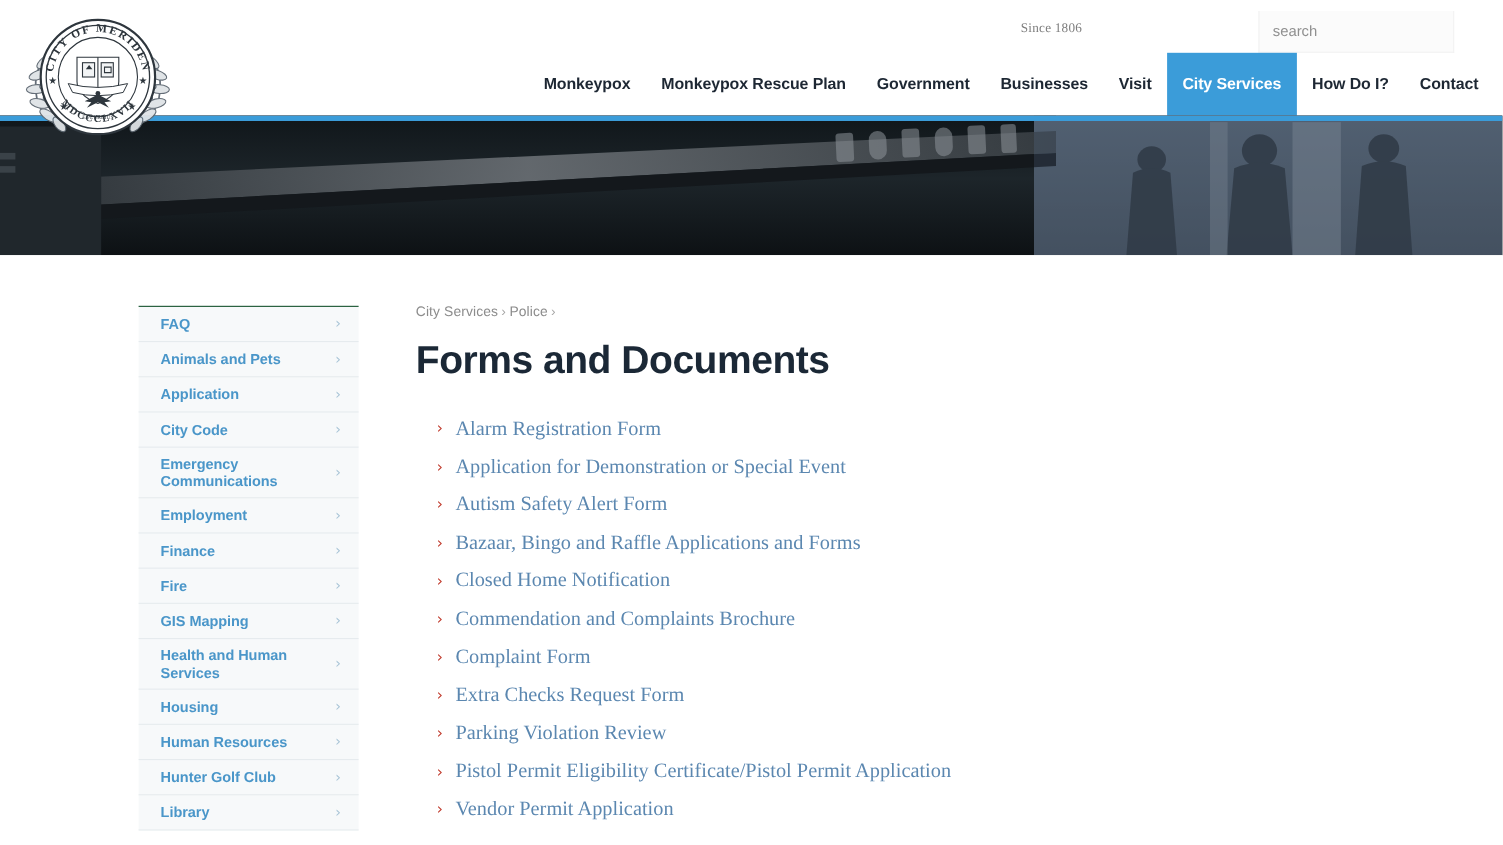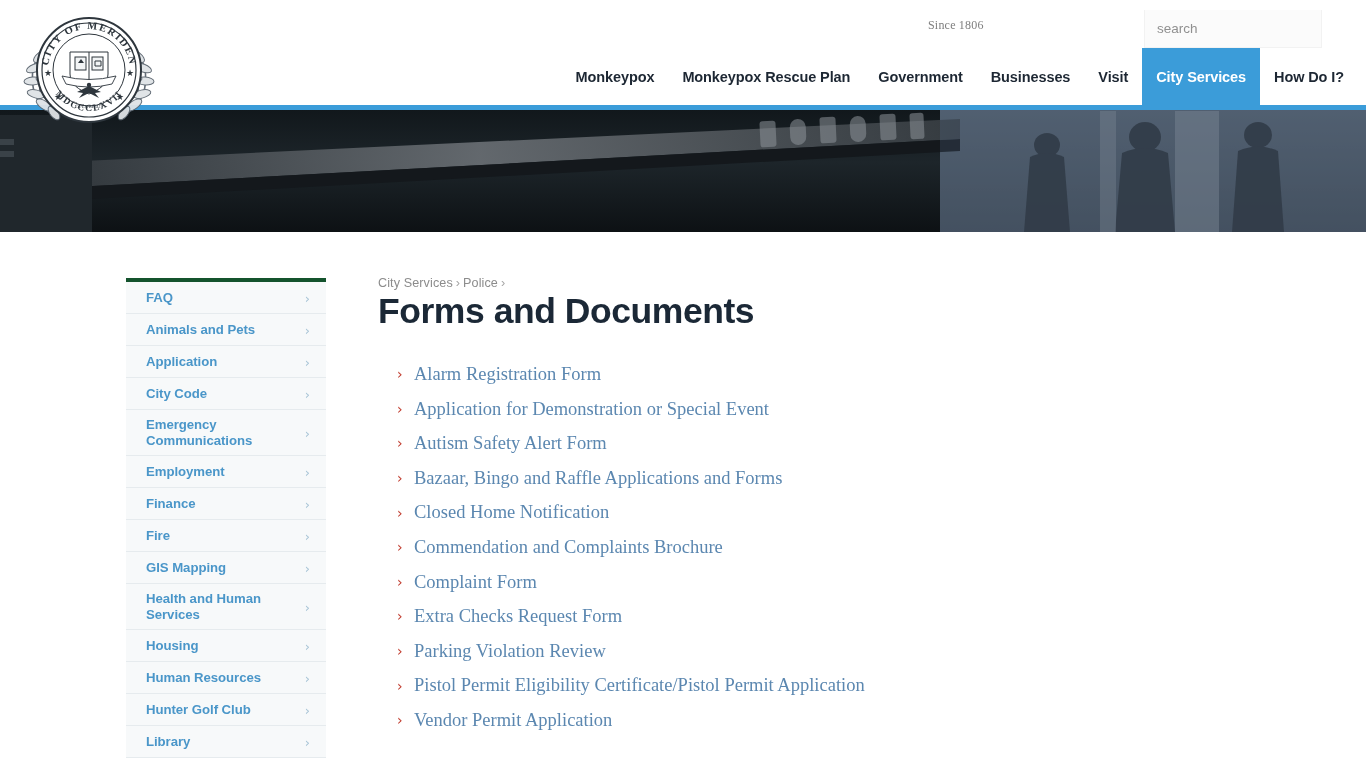--- a/index.html
+++ b/index.html
@@ -107,21 +107,21 @@
     height: 536px;
     background: #ffffff;
   }
 
   
   .sidebar {
     position: absolute;
     left: 126px; top: 46px;
     width: 200px;
     background: #f7f9fa;
-    border-top: 4px solid #14532d;
+    border-top: 1px solid #14532d;
   }
   .side-item {
     position: relative;
     display: flex;
     align-items: center;
     min-height: 32px;
     padding: 7px 26px 7px 20px;
     border-bottom: 1px solid #e6ebee;
     cursor: pointer;
   }
@@ -149,21 +149,21 @@
   }
   .breadcrumb {
     margin-top: 44px;
     font-size: 12.6px;
     color: #8c8c8c;
     letter-spacing: .1px;
   }
   .breadcrumb span { cursor: pointer; }
   .bc-sep { color: #a6a6a6; margin: 0 3px; }
   .page-title {
-    margin-top: 1px;
+    margin-top: 17px;
     font-size: 35.5px;
     font-weight: bold;
     color: #1b2836;
     letter-spacing: -.45px;
   }
   .link-list {
     margin-top: 25px;
     list-style: none;
     padding: 0;
   }
@@ -274,20 +274,21 @@
   </div>
 
   <nav class="nav">
       <div class="nav-item">Monkeypox</div>
       <div class="nav-item">Monkeypox Rescue Plan</div>
       <div class="nav-item">Government</div>
       <div class="nav-item">Businesses</div>
       <div class="nav-item">Visit</div>
       <div class="nav-item active">City Services</div>
       <div class="nav-item">How Do I?</div>
+      <div class="nav-item">Contact</div>
     </nav>
 </div>
 
 <div class="hero">
   <div class="hero-topbar"></div>
   <svg class="hero-img" width="1366" height="127" viewBox="0 0 1366 127" preserveAspectRatio="none">
     <defs>
       <linearGradient id="gLeft" x1="0" y1="0" x2="0" y2="1">
         <stop offset="0" stop-color="#10161a"></stop>
         <stop offset="0.45" stop-color="#1d252a"></stop>

